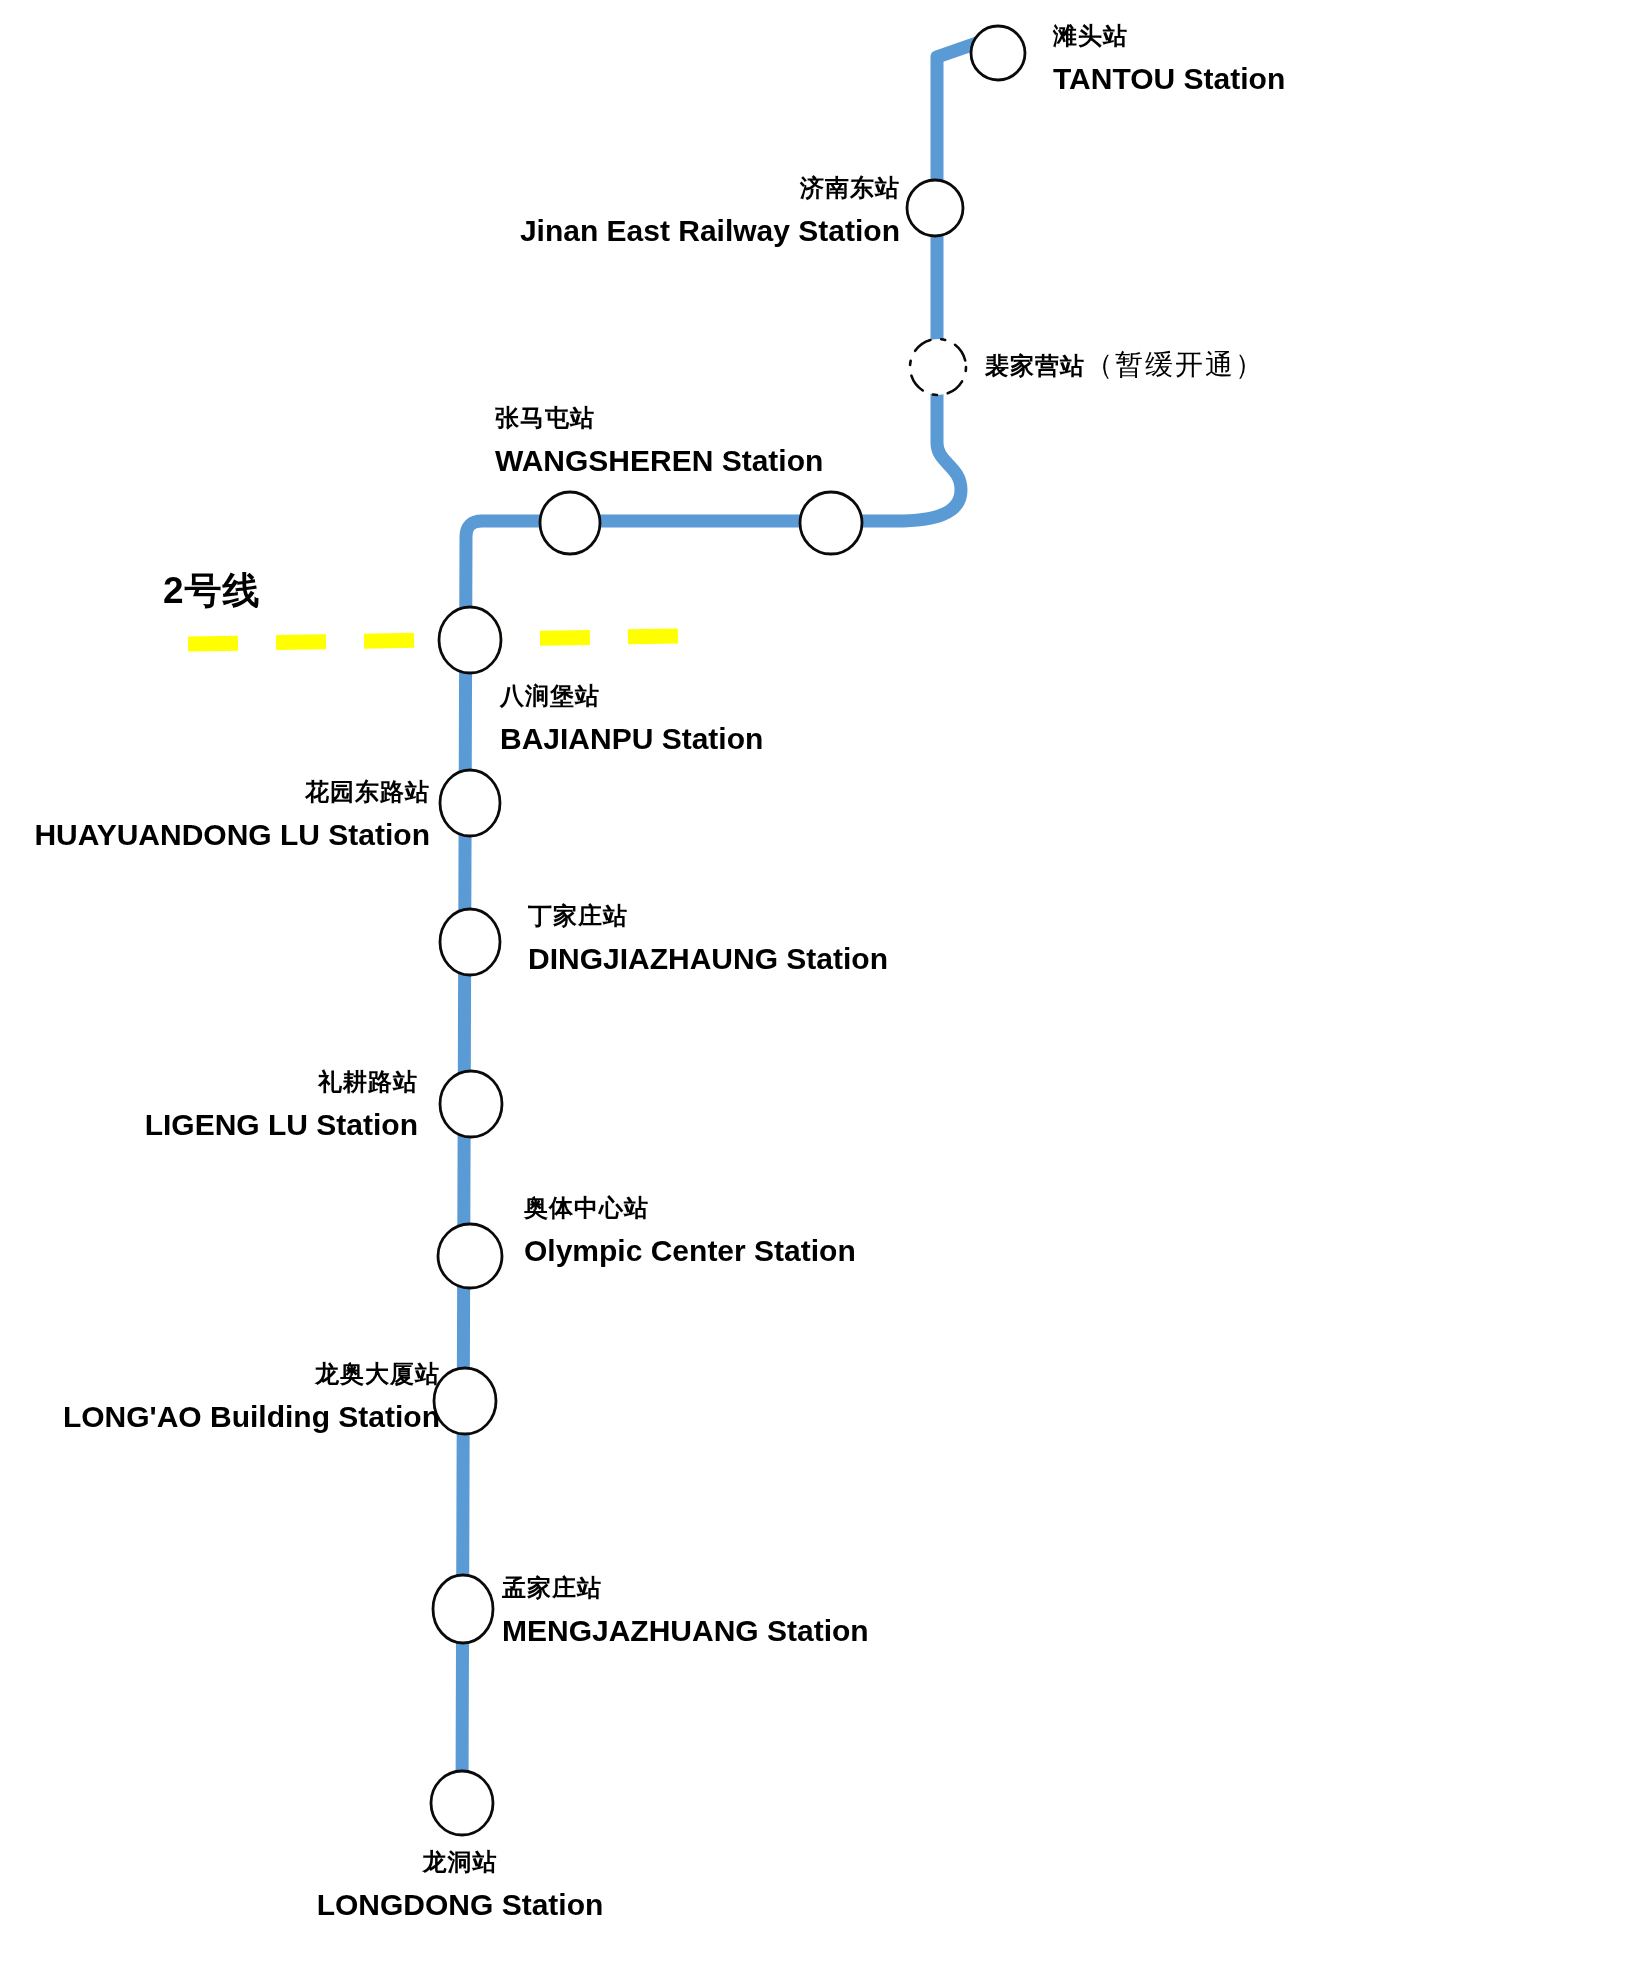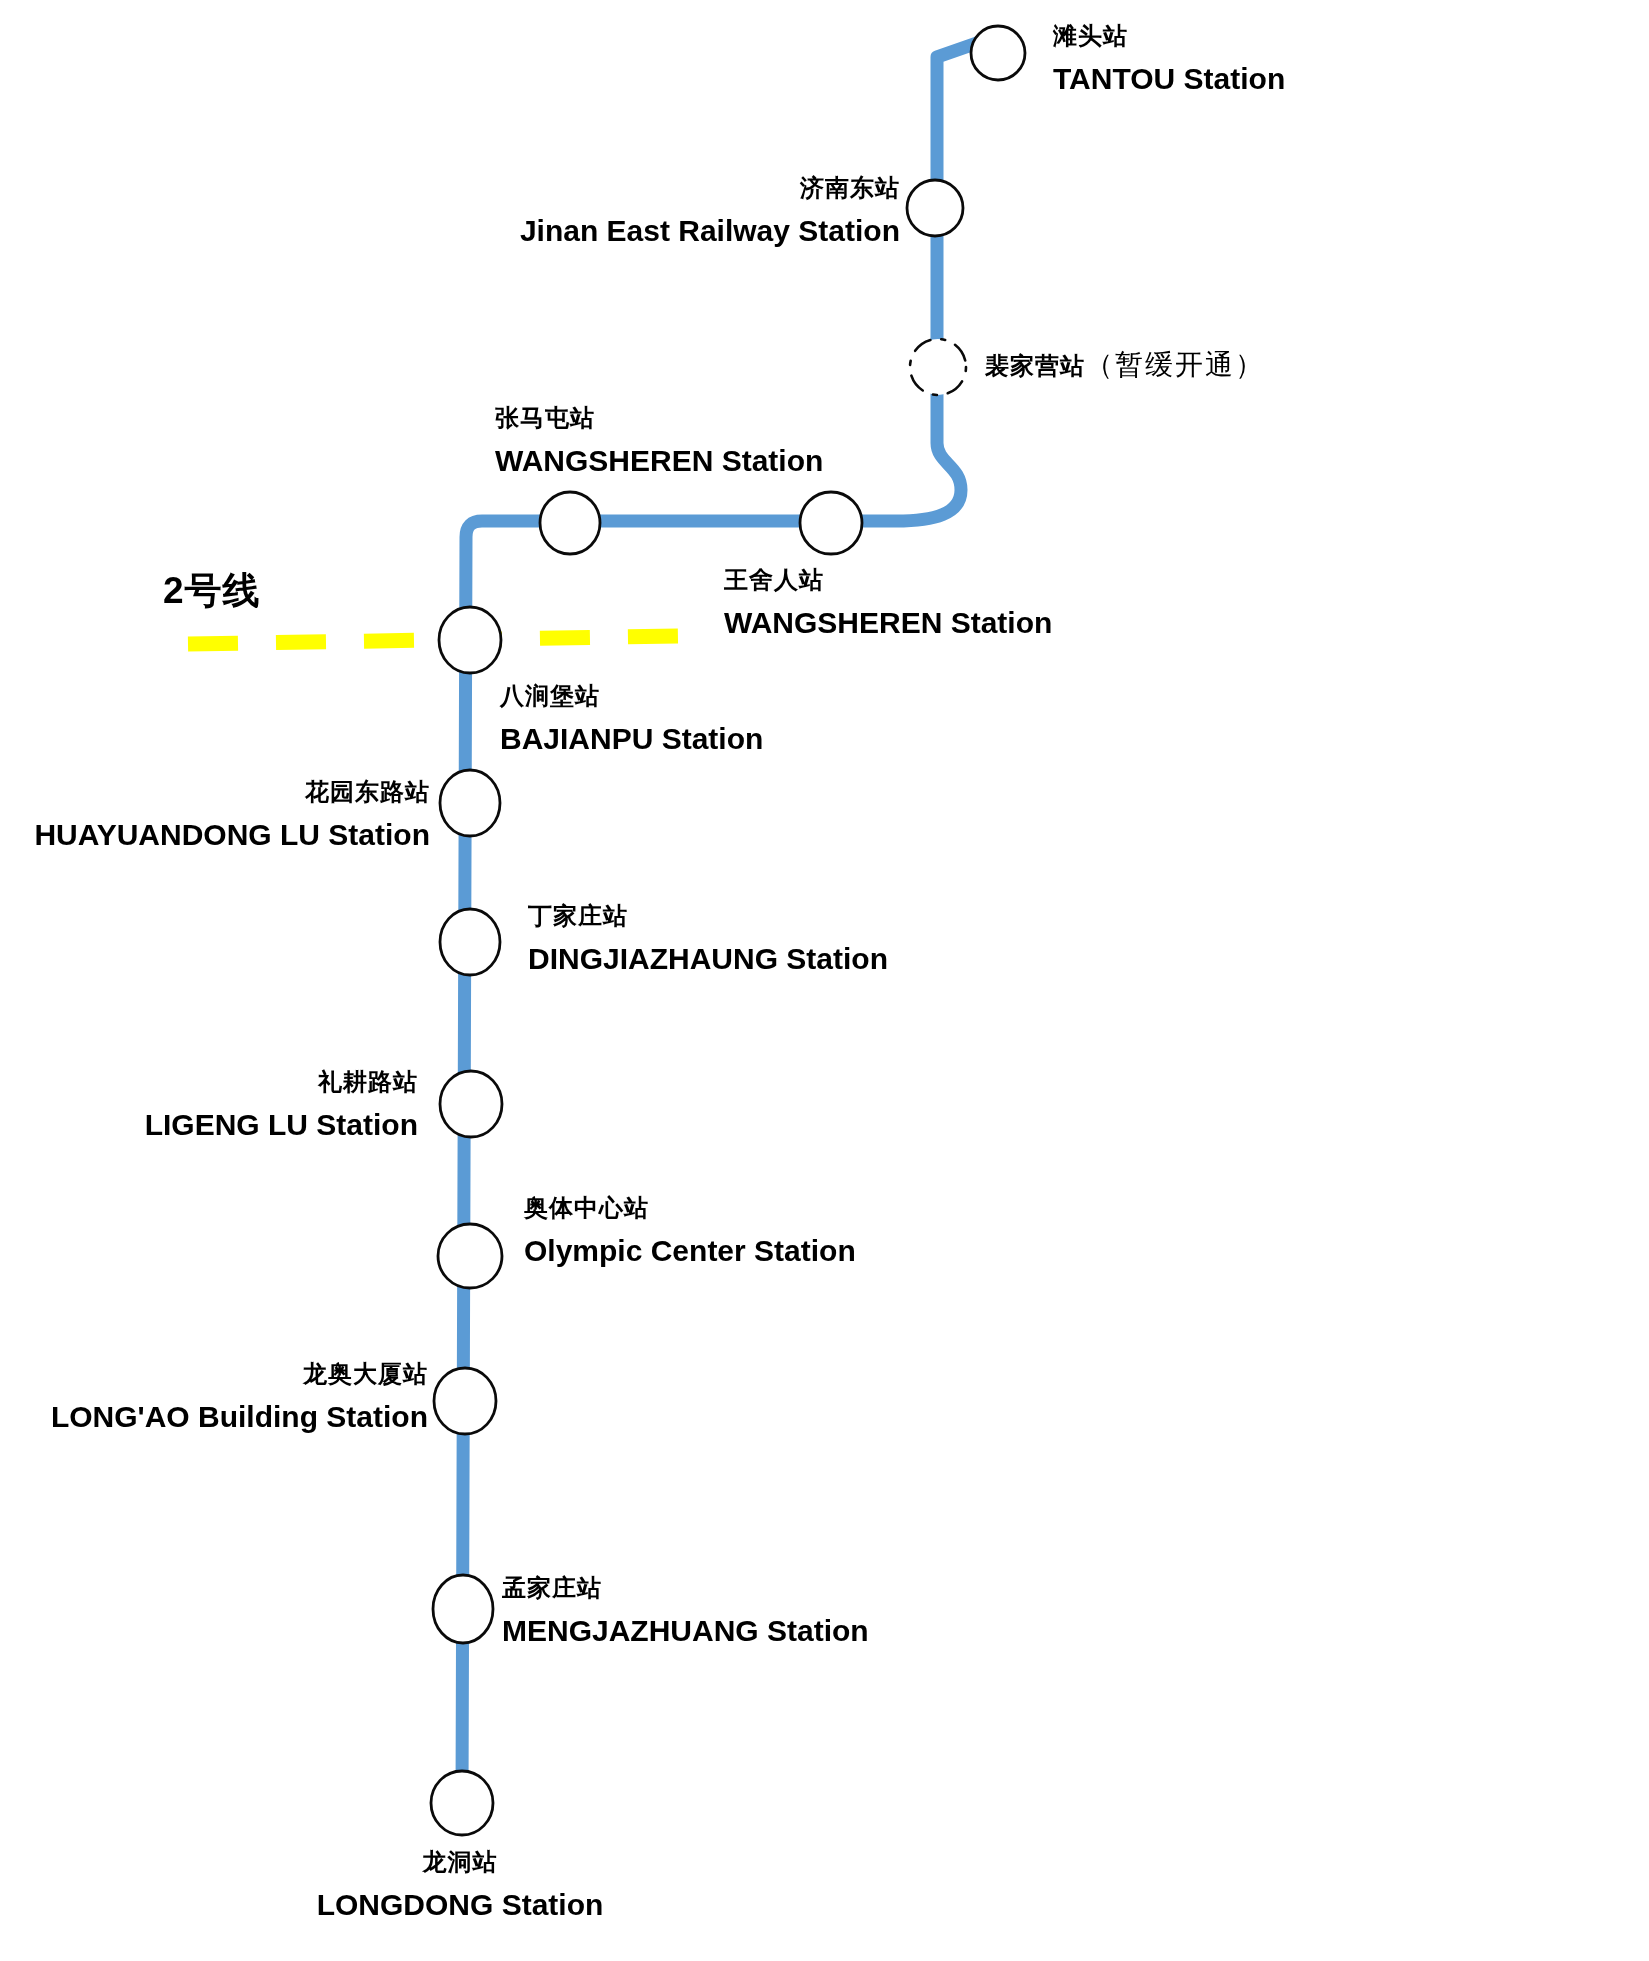--- a/index.html
+++ b/index.html
@@ -67,24 +67,20 @@
 
   <div class="station-label" style="left:985px;top:342px;">
     <span class="zh" style="display:inline;">裴家营站</span><span class="note">（暂缓开通）</span>
   </div>
 
   <div class="station-label" style="left:495px;top:394px;">
     <span class="zh">张马屯站</span>
     <span class="en">WANGSHEREN Station</span>
   </div>
 
-  <div class="station-label" style="left:724px;top:556px;">
-    <span class="zh">王舍人站</span>
-    <span class="en">WANGSHEREN Station</span>
-  </div>
 
   <div class="station-label" style="left:500px;top:672px;">
     <span class="zh">八涧堡站</span>
     <span class="en">BAJIANPU Station</span>
   </div>
 
   <div class="station-label align-right" style="left:0px;top:768px;width:430px;">
     <span class="zh">花园东路站</span>
     <span class="en">HUAYUANDONG LU Station</span>
   </div>
@@ -97,21 +93,21 @@
   <div class="station-label align-right" style="left:0px;top:1058px;width:418px;">
     <span class="zh">礼耕路站</span>
     <span class="en">LIGENG LU Station</span>
   </div>
 
   <div class="station-label" style="left:524px;top:1184px;">
     <span class="zh">奥体中心站</span>
     <span class="en">Olympic Center Station</span>
   </div>
 
-  <div class="station-label align-right" style="left:4px;top:1350px;width:424px;">
+  <div class="station-label align-right" style="left:16px;top:1350px;width:424px;">
     <span class="zh">龙奥大厦站</span>
     <span class="en">LONG'AO Building Station</span>
   </div>
 
   <div class="station-label" style="left:502px;top:1564px;">
     <span class="zh">孟家庄站</span>
     <span class="en">MENGJAZHUANG Station</span>
   </div>
 
   <div class="station-label align-center" style="left:230px;top:1838px;width:460px;">

